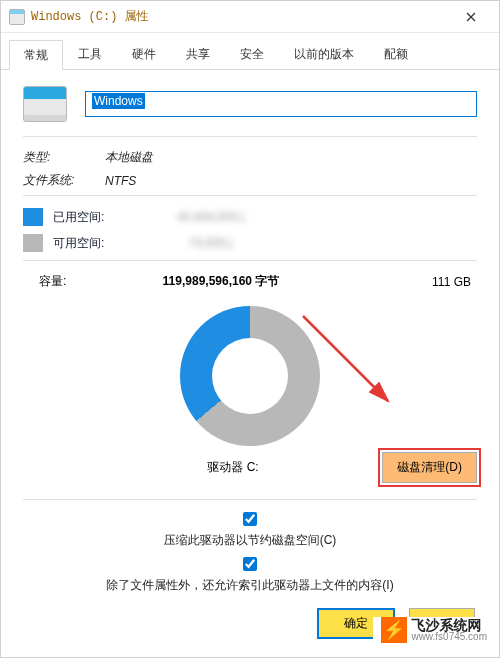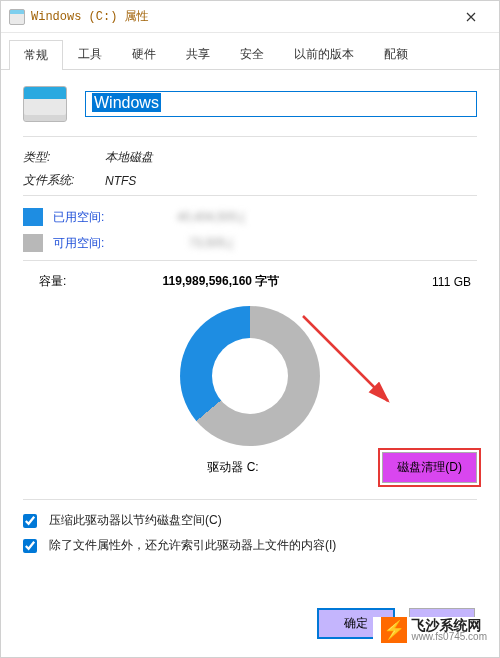--- a/index.html
+++ b/index.html
@@ -74,21 +74,21 @@
       background: linear-gradient(#2aa9e0 0 35%, #e8e8e8 35% 100%);
       border: 1px solid #b8b8b8;
       border-radius: 3px;
       box-shadow: inset 0 -6px 0 #d6d6d6;
     }
     .name-input {
       flex: 1;
       height: 26px;
       border: 1px solid #0078d7;
       padding: 2px 6px;
-      font-size: 16px;
+      font-size: 12px;
     }
     .name-input .sel {
       background: #0078d7;
       color: #fff;
       padding: 1px 2px;
     }
     hr.sep {
       border: none;
       border-top: 1px solid #e0e0e0;
       margin: 6px 0 12px 0;
@@ -108,21 +108,21 @@
       align-items: center;
       margin: 8px 0;
     }
     .legend-swatch {
       width: 20px;
       height: 18px;
       margin-right: 10px;
     }
     .swatch-used { background: #1e8de2; }
     .swatch-free { background: #b8b8b8; }
-    .legend-label { width: 68px; color: #1d4ed8; }
+    .legend-label { width: 68px; color: #0f172a; }
     .legend-val1 { width: 180px; text-align: center; color: #222; }
     .legend-val2 { flex: 1; text-align: right; color: #222; }
     .blur { filter: blur(3px); color: #999; }
     .capacity-row {
       display: flex;
       align-items: center;
       margin: 12px 0 6px 16px;
     }
     .capacity-row .label { width: 82px; }
     .capacity-row .bytes { width: 200px; text-align: center; font-weight: bold; }
@@ -163,46 +163,47 @@
     }
     .drive-label-row {
       display: flex;
       align-items: center;
       margin-top: 6px;
     }
     .drive-label-row .spacer { flex: 1; }
     .drive-label { text-align: center; width: 180px; margin-left: 120px; }
     .cleanup-btn {
       border: 1px solid #adadad;
-      background: #d946ef;
+      background: #fdba74;
       padding: 6px 14px;
       font-size: 12px;
       cursor: pointer;
       outline: 2px solid #e53935;
       outline-offset: 2px;
     }
     .check-row {
       display: flex;
       align-items: center;
-      gap: 12px;
+      gap: 6px;
       margin: 8px 0;
       font-size: 12px;
       color: #222;
+      flex-direction: column;
     }
     .check-row input { width: 14px; height: 14px; accent-color: #0078d7; }
     .btn-row {
       position: absolute;
       bottom: 18px;
       right: 24px;
       display: flex;
       gap: 14px;
     }
     .dlg-btn {
       border: 1px solid #adadad;
-      background: #c4b5fd;
+      background: #fde047;
       padding: 6px 26px;
       font-size: 12px;
       cursor: pointer;
     }
     .dlg-btn.default {
       border-color: #0078d7;
       box-shadow: 0 0 0 1px #0078d7 inset;
     }
     .watermark {
       position: absolute;

